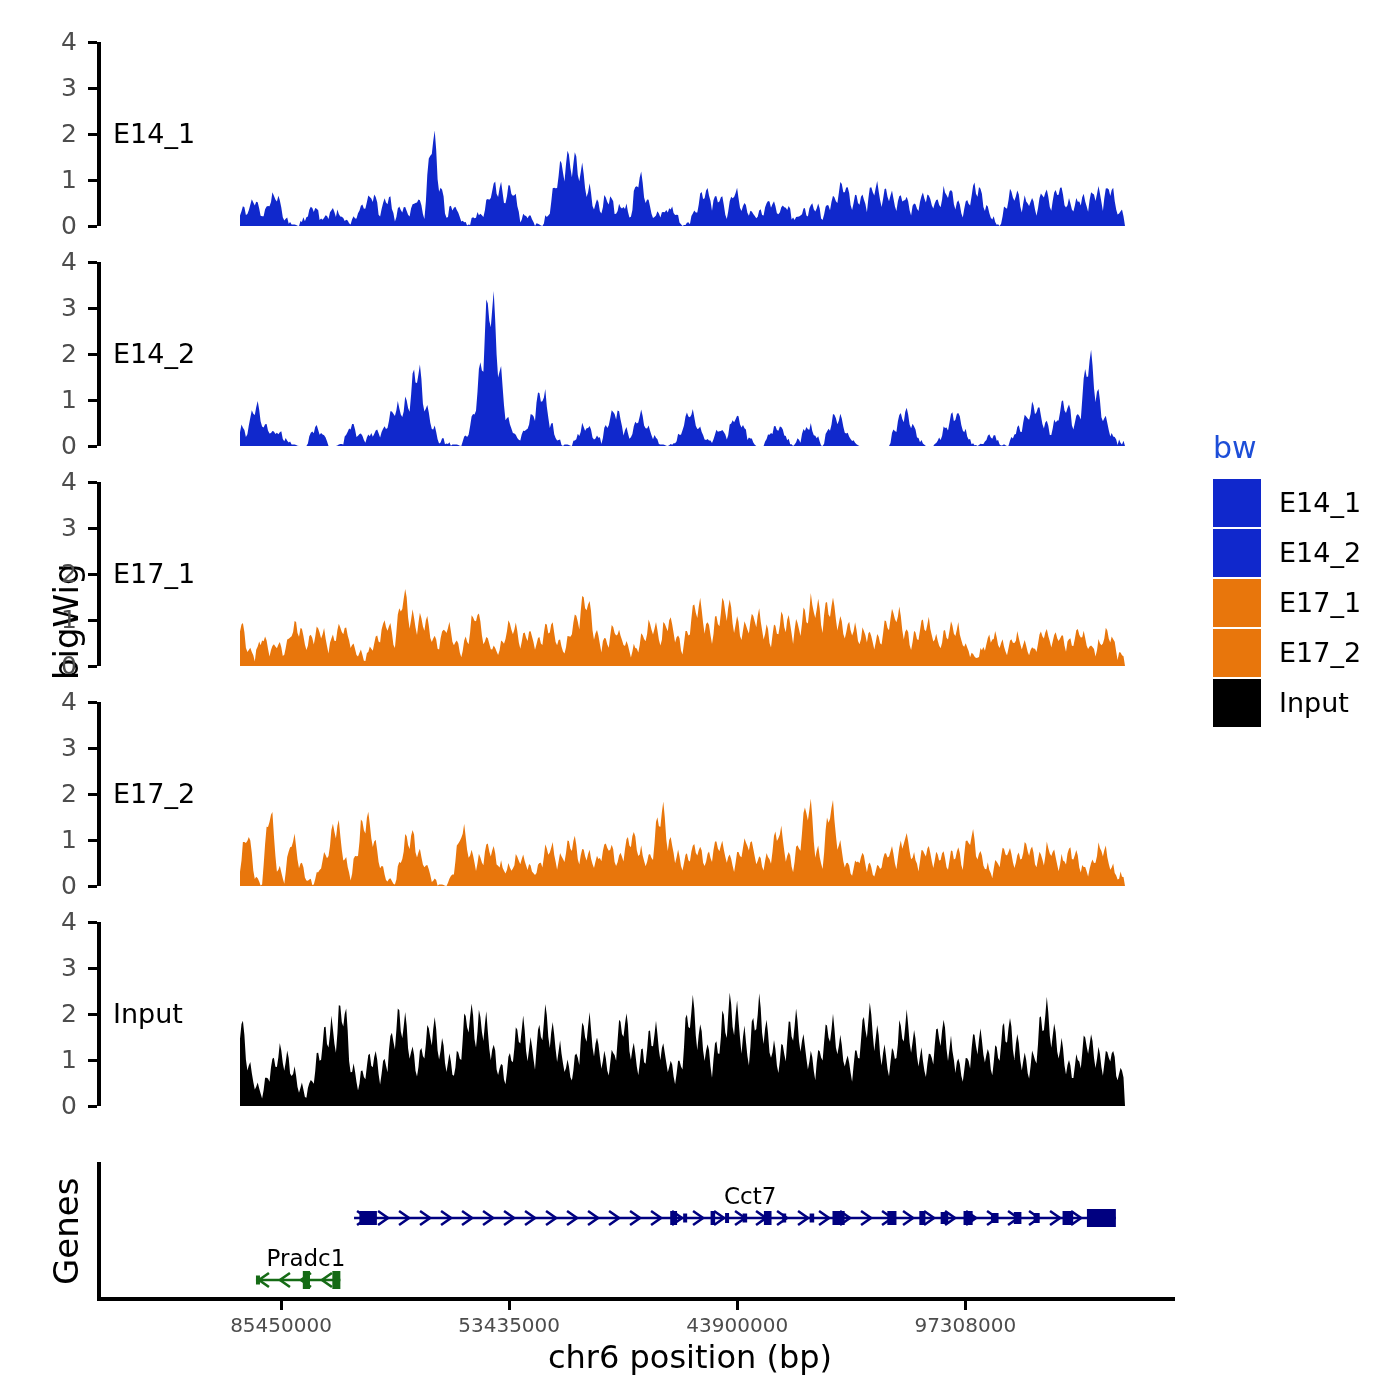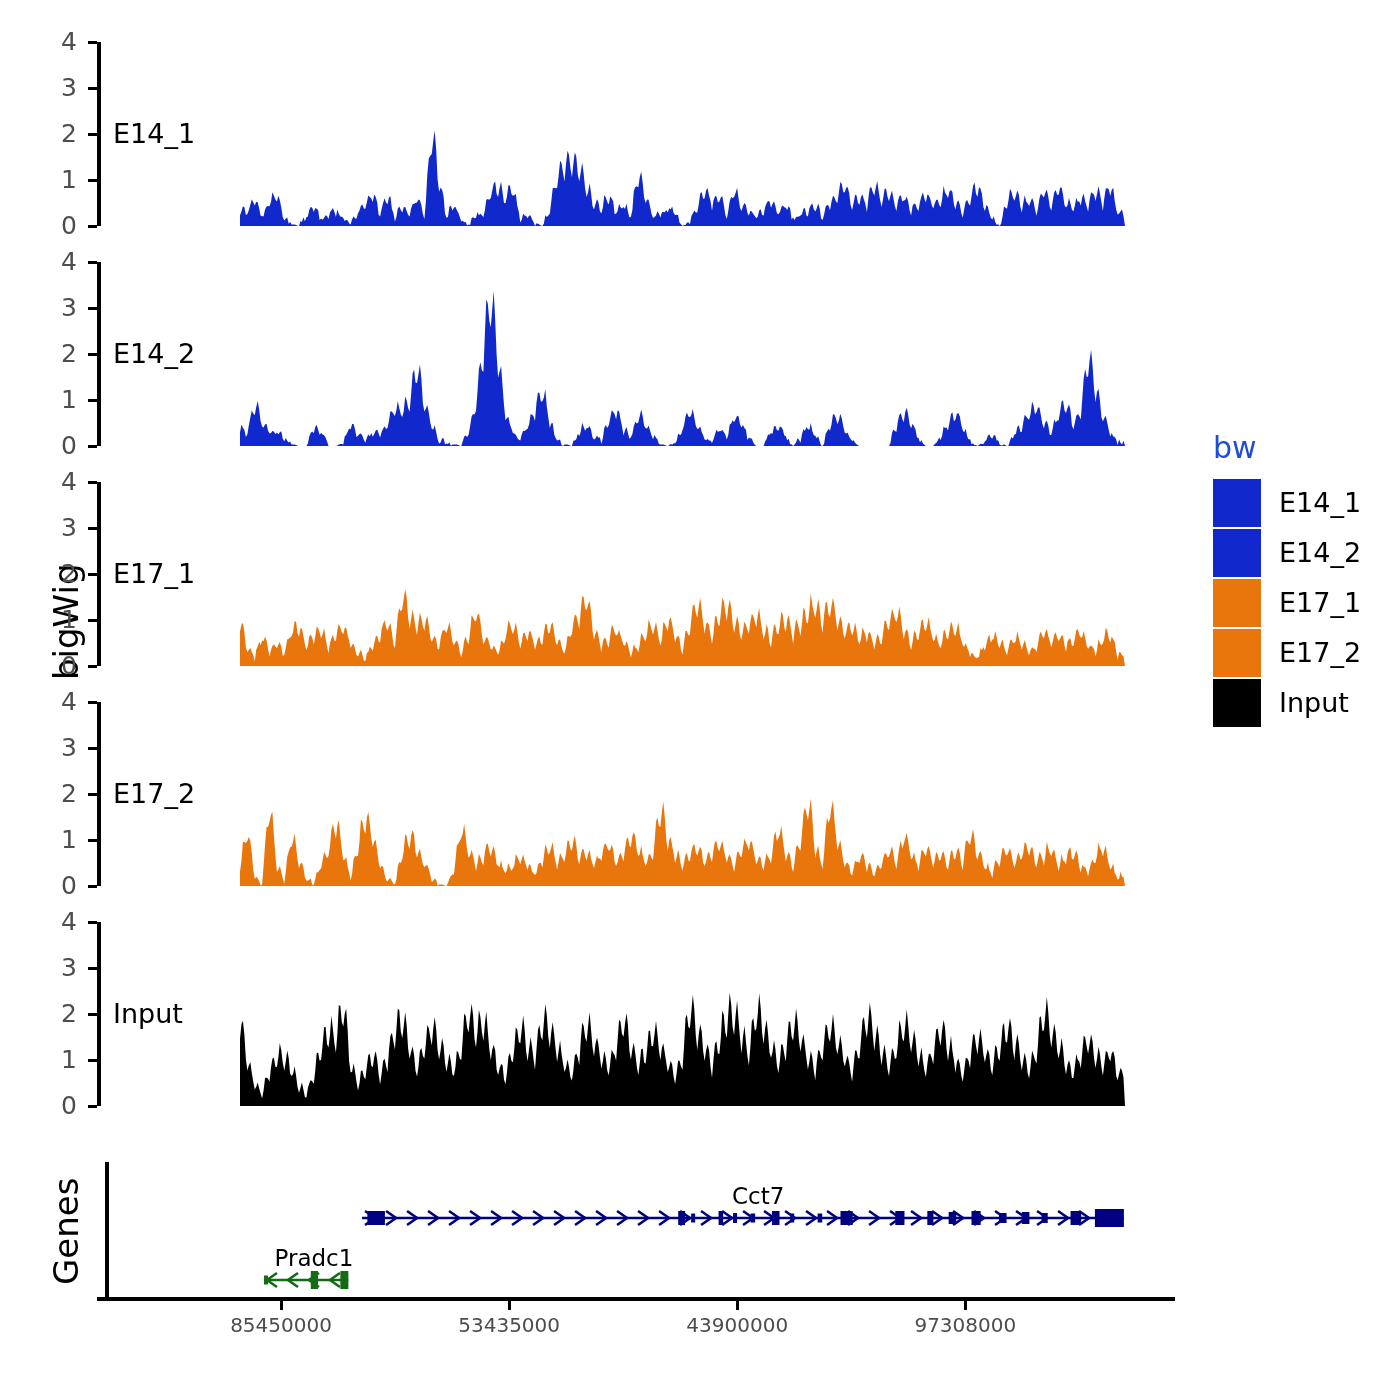--- a/index.html
+++ b/index.html
@@ -129,21 +129,21 @@
         <div class="ytick" style="left: 37px; top: 39px;">3</div>
         <div class="tickmark" style="left: 88px; top: 4.5px; width: 9px; height: 3px;"></div>
         <div class="ytick" style="left: 37px; top: -7px;">4</div>
         <div class="tracklabel" style="left: 113px; top: 84px;">Input</div>
         <svg width="1180" height="198" style="position: absolute; left: 0px; top: 0px;">
           <polygon points="240.0,190.0 240.0,122.7 241.5,108.1 242.9,104.7 244.4,118.9 245.9,143.4 247.4,154.5 248.8,149.4 250.3,145.9 251.8,157.0 253.3,166.0 254.8,173.5 256.2,170.7 257.7,166.6 259.2,172.6 260.6,177.5 262.1,182.5 263.6,174.3 265.1,161.8 266.6,161.7 268.0,162.4 269.5,165.8 271.0,151.2 272.4,142.7 273.9,141.8 275.4,150.7 276.9,151.1 278.4,141.1 279.8,127.1 281.3,134.6 282.8,147.0 284.3,154.7 285.7,146.1 287.2,134.4 288.7,141.9 290.1,157.5 291.6,160.0 293.1,158.1 294.6,150.3 296.1,159.7 297.5,171.0 299.0,176.7 300.5,171.8 301.9,166.5 303.4,173.6 304.9,181.0 306.4,181.7 307.9,171.9 309.3,167.3 310.8,164.0 312.3,165.5 313.8,167.8 315.2,155.2 316.7,136.9 318.2,136.7 319.6,144.7 321.1,143.7 322.6,129.0 324.1,111.2 325.6,110.8 327.0,127.9 328.5,131.6 330.0,118.2 331.4,99.6 332.9,113.0 334.4,127.5 335.9,136.8 337.4,117.2 338.8,89.2 340.3,89.7 341.8,105.9 343.3,110.4 344.7,97.9 346.2,92.6 347.7,114.7 349.1,144.9 350.6,156.3 352.1,156.1 353.6,147.3 355.1,156.0 356.5,166.0 358.0,174.6 359.5,167.6 360.9,154.9 362.4,154.5 363.9,160.9 365.4,163.2 366.9,150.1 368.3,139.1 369.8,137.8 371.3,149.7 372.8,151.2 374.2,141.1 375.7,134.9 377.2,143.8 378.6,157.9 380.1,168.6 381.6,157.7 383.1,144.9 384.6,142.8 386.0,149.6 387.5,156.2 389.0,133.6 390.4,120.1 391.9,116.7 393.4,125.6 394.9,133.6 396.4,113.7 397.8,92.5 399.3,94.2 400.8,115.3 402.3,122.3 403.7,110.4 405.2,96.0 406.7,109.8 408.1,132.5 409.6,142.7 411.1,136.1 412.6,130.6 414.1,138.9 415.5,154.8 417.0,160.4 418.5,150.7 419.9,134.8 421.4,132.1 422.9,139.9 424.4,142.6 425.9,127.4 427.3,109.1 428.8,112.3 430.3,121.4 431.8,129.4 433.2,113.3 434.7,101.0 436.2,113.2 437.6,134.5 439.1,143.6 440.6,134.4 442.1,122.1 443.6,129.6 445.0,147.1 446.5,155.9 448.0,146.6 449.4,137.3 450.9,145.5 452.4,158.8 453.9,159.7 455.4,151.5 456.8,134.8 458.3,136.5 459.8,142.8 461.3,144.1 462.7,123.4 464.2,97.6 465.7,100.0 467.1,111.2 468.6,116.4 470.1,100.7 471.6,87.5 473.1,99.6 474.5,123.1 476.0,131.4 477.5,115.5 478.9,93.8 480.4,100.9 481.9,115.7 483.4,125.1 484.9,108.0 486.3,95.2 487.8,115.0 489.3,133.0 490.8,144.2 492.2,133.8 493.7,128.8 495.2,134.5 496.6,153.5 498.1,159.0 499.6,152.6 501.1,148.0 502.6,149.2 504.0,163.4 505.5,168.3 507.0,155.9 508.4,140.7 509.9,137.0 511.4,144.8 512.9,146.3 514.4,131.7 515.8,111.2 517.3,113.8 518.8,125.7 520.3,127.6 521.7,113.9 523.2,99.4 524.7,114.4 526.1,135.0 527.6,145.3 529.1,133.1 530.6,121.0 532.0,130.5 533.5,143.0 535.0,153.7 536.5,132.9 538.0,114.0 539.4,108.8 540.9,120.8 542.4,124.3 543.9,106.0 545.3,88.0 546.8,98.9 548.3,120.7 549.8,132.1 551.2,116.4 552.7,106.1 554.2,118.4 555.6,133.1 557.1,146.1 558.6,135.2 560.1,124.2 561.5,137.5 563.0,147.4 564.5,156.1 566.0,152.1 567.5,143.6 568.9,150.3 570.4,161.3 571.9,164.4 573.4,154.3 574.8,139.5 576.3,137.5 577.8,141.7 579.3,149.0 580.7,125.4 582.2,106.4 583.7,110.0 585.1,121.3 586.6,125.8 588.1,109.9 589.6,96.1 591.0,113.1 592.5,131.0 594.0,140.6 595.5,127.7 597.0,121.4 598.4,128.2 599.9,141.1 601.4,152.7 602.9,145.1 604.3,134.8 605.8,141.9 607.3,154.8 608.8,159.6 610.2,147.1 611.7,133.8 613.2,137.0 614.6,139.1 616.1,144.8 617.6,124.1 619.1,103.7 620.5,105.8 622.0,118.0 623.5,120.8 625.0,107.8 626.5,97.2 627.9,108.4 629.4,134.9 630.9,143.8 632.4,133.3 633.8,126.7 635.3,137.6 636.8,150.4 638.3,159.2 639.7,148.1 641.2,133.2 642.7,132.4 644.1,146.2 645.6,147.8 647.1,133.3 648.6,115.0 650.0,114.6 651.5,130.0 653.0,130.3 654.5,118.2 656.0,104.8 657.4,117.7 658.9,134.1 660.4,144.3 661.9,132.1 663.3,127.2 664.8,136.9 666.3,146.7 667.8,156.2 669.2,150.9 670.7,144.8 672.2,148.8 673.6,160.6 675.1,168.2 676.6,157.6 678.1,144.7 679.5,144.8 681.0,150.5 682.5,153.5 684.0,131.1 685.5,102.0 686.9,98.6 688.4,110.9 689.9,112.3 691.4,95.8 692.8,78.7 694.3,92.9 695.8,119.6 697.3,134.3 698.7,119.0 700.2,108.2 701.7,115.2 703.1,134.5 704.6,145.1 706.1,134.6 707.6,128.3 709.0,134.1 710.5,150.4 712.0,161.7 713.5,143.1 715.0,127.6 716.4,125.2 717.9,137.5 719.4,137.8 720.9,121.0 722.3,94.4 723.8,98.8 725.3,116.6 726.8,122.1 728.2,99.1 729.7,76.5 731.2,88.5 732.6,110.8 734.1,119.2 735.6,99.4 737.1,84.4 738.5,103.7 740.0,122.0 741.5,137.8 743.0,120.8 744.5,109.5 745.9,125.3 747.4,139.9 748.9,149.4 750.4,130.5 751.8,105.6 753.3,101.9 754.8,114.8 756.3,112.9 757.7,98.7 759.2,77.3 760.7,92.0 762.1,116.7 763.6,127.9 765.1,112.6 766.6,103.7 768.0,116.9 769.5,136.6 771.0,141.7 772.5,136.3 774.0,124.1 775.4,132.9 776.9,149.6 778.4,157.0 779.9,144.7 781.3,127.9 782.8,128.9 784.3,138.2 785.8,145.4 787.2,124.2 788.7,105.5 790.2,105.8 791.6,120.5 793.1,124.8 794.6,110.3 796.1,92.5 797.5,104.6 799.0,125.3 800.5,135.8 802.0,125.0 803.5,118.1 804.9,129.8 806.4,142.4 807.9,153.4 809.4,145.6 810.8,134.7 812.3,141.3 813.8,155.1 815.3,164.3 816.7,146.8 818.2,133.9 819.7,135.2 821.1,141.6 822.6,144.5 824.1,126.0 825.6,108.5 827.0,109.6 828.5,121.6 830.0,125.8 831.5,113.6 833.0,97.7 834.4,112.3 835.9,131.5 837.4,138.3 838.9,129.7 840.3,118.7 841.8,129.1 843.3,145.1 844.8,150.5 846.2,144.3 847.7,139.6 849.2,147.0 850.6,156.8 852.1,165.7 853.6,149.5 855.1,134.5 856.5,134.6 858.0,141.9 859.5,142.5 861.0,123.9 862.5,104.0 863.9,100.9 865.4,113.7 866.9,122.1 868.4,104.2 869.8,86.6 871.3,98.4 872.8,118.9 874.3,135.3 875.7,122.3 877.2,108.9 878.7,119.3 880.1,138.5 881.6,149.5 883.1,136.8 884.6,128.2 886.0,139.6 887.5,152.9 889.0,160.3 890.5,146.1 892.0,131.9 893.4,134.8 894.9,143.1 896.4,141.9 897.9,127.7 899.3,104.0 900.8,109.7 902.3,122.8 903.8,125.6 905.2,110.7 906.7,93.2 908.2,109.3 909.6,126.6 911.1,136.7 912.6,126.1 914.1,114.0 915.5,122.5 917.0,140.4 918.5,150.6 920.0,140.6 921.5,131.2 922.9,144.5 924.4,154.7 925.9,160.9 927.4,147.5 928.8,137.7 930.3,138.1 931.8,141.9 933.3,148.6 934.7,129.7 936.2,113.2 937.7,112.5 939.1,122.6 940.6,129.9 942.1,114.5 943.6,103.8 945.0,111.5 946.5,132.7 948.0,144.9 949.5,132.7 951.0,119.4 952.4,134.8 953.9,144.0 955.4,157.0 956.9,146.0 958.3,142.5 959.8,148.0 961.3,159.7 962.8,165.7 964.2,154.4 965.7,142.1 967.2,142.2 968.6,144.9 970.1,152.5 971.6,132.4 973.1,118.2 974.5,118.8 976.0,130.1 977.5,138.4 979.0,123.4 980.5,112.3 981.9,124.3 983.4,138.7 984.9,146.4 986.4,138.8 987.8,132.9 989.3,138.0 990.8,153.4 992.3,159.2 993.7,146.5 995.2,129.3 996.7,131.1 998.1,141.9 999.6,144.7 1001.1,128.4 1002.6,109.7 1004.0,107.1 1005.5,125.5 1007.0,126.8 1008.5,112.3 1010.0,102.1 1011.4,110.6 1012.9,133.4 1014.4,143.9 1015.9,127.5 1017.3,118.1 1018.8,127.0 1020.3,144.6 1021.8,154.4 1023.2,145.3 1024.7,136.5 1026.2,144.1 1027.7,157.3 1029.1,162.6 1030.6,150.3 1032.1,134.5 1033.5,138.8 1035.0,144.1 1036.5,147.6 1038.0,127.9 1039.5,101.6 1040.9,100.2 1042.4,115.1 1043.9,114.2 1045.3,99.5 1046.8,80.7 1048.3,96.4 1049.8,119.8 1051.3,131.7 1052.7,119.7 1054.2,107.4 1055.7,116.2 1057.2,135.5 1058.6,142.4 1060.1,134.2 1061.6,121.8 1063.0,132.0 1064.5,149.5 1066.0,158.6 1067.5,148.9 1069.0,144.0 1070.4,149.5 1071.9,162.1 1073.4,162.1 1074.8,150.8 1076.3,138.0 1077.8,144.0 1079.3,145.5 1080.8,152.5 1082.2,137.2 1083.7,119.6 1085.2,121.4 1086.7,130.8 1088.1,137.7 1089.6,128.3 1091.1,118.2 1092.5,124.9 1094.0,141.8 1095.5,152.1 1097.0,142.8 1098.5,130.7 1099.9,138.1 1101.4,151.1 1102.9,159.8 1104.3,147.9 1105.8,135.0 1107.3,135.9 1108.8,141.8 1110.3,145.4 1111.7,137.6 1113.2,135.0 1114.7,141.1 1116.2,159.9 1117.6,164.2 1119.1,157.7 1120.6,151.7 1122.0,154.7 1123.5,161.5 1125.0,190.0" fill="#000000"></polygon>
         </svg>
       </div>
     </div>
 
-  <div id="genes-panel" class="panel" style="left:8px;top:1150px;width:1180px;height:160px;padding-left:37px;">
+  <div id="genes-panel" class="panel" style="left:0px;top:1150px;width:1180px;height:160px;padding-left:37px;">
       <div class="axisline" style="left: 97px; top: 12px; width: 4px; height: 136px;"></div>
       <div class="gene-name" style="left: 724.007px; top: 34px;">Cct7</div>
       <div class="gene-name" style="left: 266.476px; top: 96px;">Pradc1</div>
       <svg width="1180" height="160" style="position: absolute; left: 0px; top: 0px;">
         <line x1="354.0463917525773" y1="68" x2="1115.8762886597938" y2="68" stroke="#000080" stroke-width="2.5"></line>
         <path d="M 357.0463917525773 61 L 367.0463917525773 68 L 357.0463917525773 75" fill="none" stroke="#000080" stroke-width="2.6"></path>
         <path d="M 378.0463917525773 61 L 388.0463917525773 68 L 378.0463917525773 75" fill="none" stroke="#000080" stroke-width="2.6"></path>
         <path d="M 399.0463917525773 61 L 409.0463917525773 68 L 399.0463917525773 75" fill="none" stroke="#000080" stroke-width="2.6"></path>
         <path d="M 420.0463917525773 61 L 430.0463917525773 68 L 420.0463917525773 75" fill="none" stroke="#000080" stroke-width="2.6"></path>
         <path d="M 441.0463917525773 61 L 451.0463917525773 68 L 441.0463917525773 75" fill="none" stroke="#000080" stroke-width="2.6"></path>
@@ -212,20 +212,21 @@
       <div class="axisline" style="left: 97px; top: 1297px; width: 1078px; height: 4px;"></div>
       <div class="tickmark" style="left: 279.557px; top: 1301px; width: 3px; height: 9px;"></div>
       <div class="xtick" style="left: 181.057px; top: 1312px;">85450000</div>
       <div class="tickmark" style="left: 507.649px; top: 1301px; width: 3px; height: 9px;"></div>
       <div class="xtick" style="left: 409.149px; top: 1312px;">53435000</div>
       <div class="tickmark" style="left: 735.742px; top: 1301px; width: 3px; height: 9px;"></div>
       <div class="xtick" style="left: 637.242px; top: 1312px;">43900000</div>
       <div class="tickmark" style="left: 963.835px; top: 1301px; width: 3px; height: 9px;"></div>
       <div class="xtick" style="left: 865.335px; top: 1312px;">97308000</div>
     </div>
+  <div class="axis-title-x" style="left:130px;top:1340px;">chr6 position (bp)</div>
 
   <div class="legend">
     <div class="legend-title">bw</div>
     <div id="legend-items">
         <div class="legend-row">
           <div class="legend-key" style="background: rgb(16, 40, 204);"></div>
           <div class="legend-text">E14_1</div>
         </div>
         <div class="legend-row">
           <div class="legend-key" style="background: rgb(16, 40, 204);"></div>

